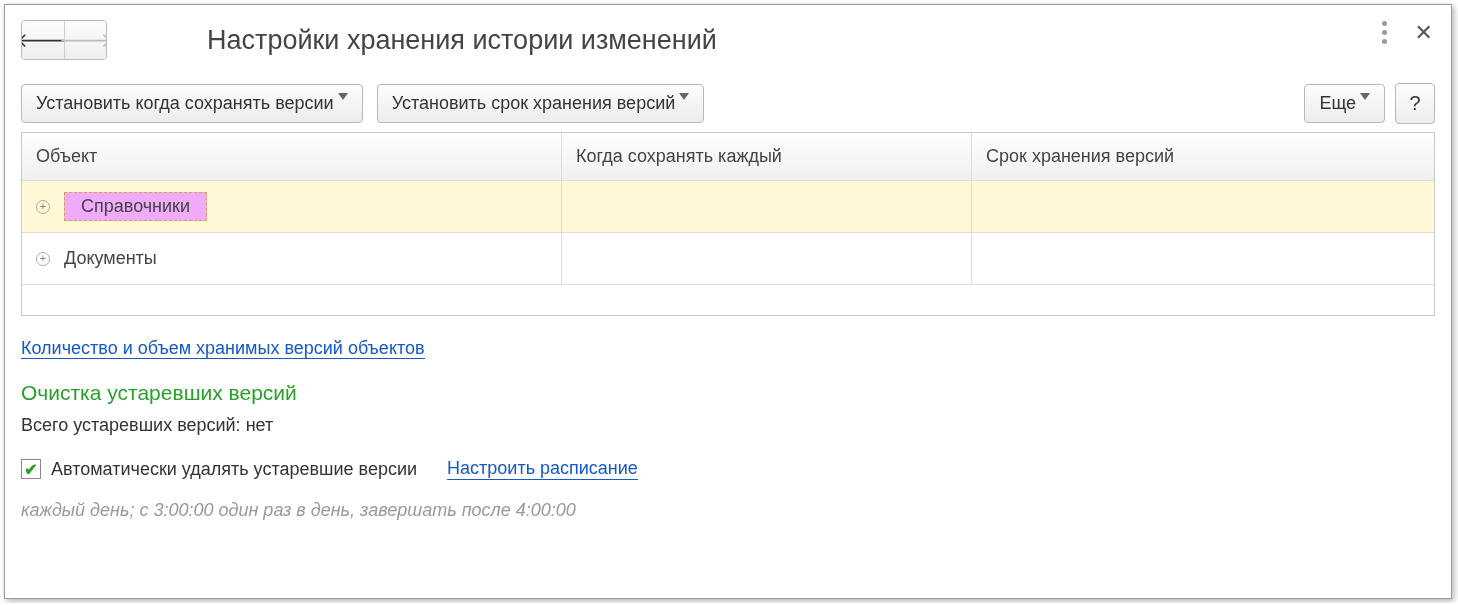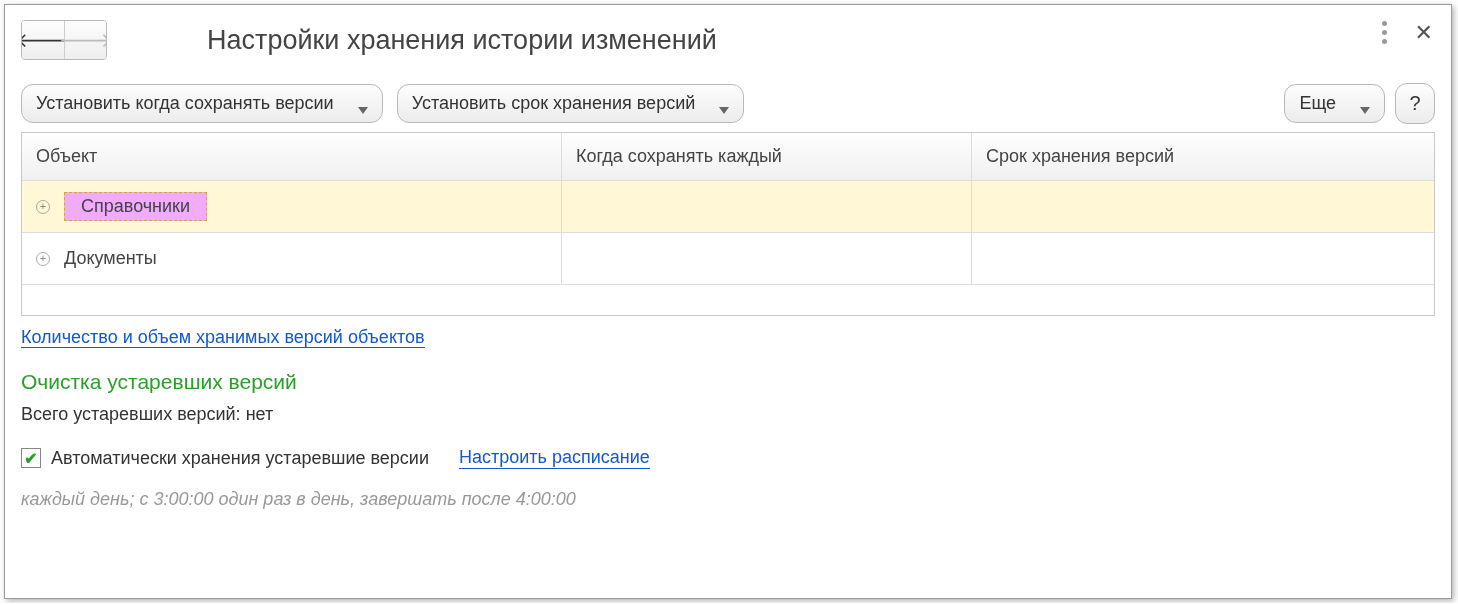--- a/index.html
+++ b/index.html
@@ -76,29 +76,29 @@
       line-height: 1;
     }
     .toolbar {
       margin-top: 18px;
       display: flex;
       gap: 14px;
       align-items: center;
     }
     .btn {
       border: 1px solid #b8b8b8;
-      border-radius: 12px;
+      border-radius: 4px;
       background: linear-gradient(#fdfdfd, #ececec);
       padding: 8px 14px;
       font-size: 18px;
       color: #333;
       cursor: pointer;
       display: flex;
-      align-items: flex-end;
-      gap: 24px;
+      align-items: flex-start;
+      gap: 4px;
     }
     .caret-down {
       width: 0; height: 0;
       border-left: 5px solid transparent;
       border-right: 5px solid transparent;
       border-top: 7px solid #666;
     }
     .toolbar-right {
       margin-left: auto;
       display: flex;
@@ -158,21 +158,21 @@
       border: 1px dashed #d4a543;
       padding: 3px 16px;
       background: #f0abfc;
     }
     .link {
       color: #1459c7;
       text-decoration: none;
       border-bottom: 1px solid #1459c7;
       cursor: pointer;
     }
-    .link-row { margin-top: 11px; font-size: 18px; }
+    .link-row { margin-top: 22px; font-size: 18px; }
     .section-title {
       color: #2aa02a;
       font-size: 21px;
       margin-top: 22px;
     }
     .status-line {
       margin-top: 10px;
       font-size: 18px;
       color: #333;
     }
@@ -279,20 +279,20 @@
 
   <div class="status-line">
     <span>Всего устаревших версий:</span>
     <span>нет</span>
   </div>
 
   <div class="checkbox-row">
     <div class="cbx">
       <span>✔</span>
     </div>
-    <span>Автоматически хранения устаревшие версии</span>
+    <span>Автоматически удалять устаревшие версии</span>
     &nbsp;&nbsp;
     <a class="link">Настроить расписание</a>
   </div>
 
   <div class="schedule-text">каждый день; с 3:00:00 один раз в день, завершать после 4:00:00</div>
 
 </div>
 
 </body></html>

